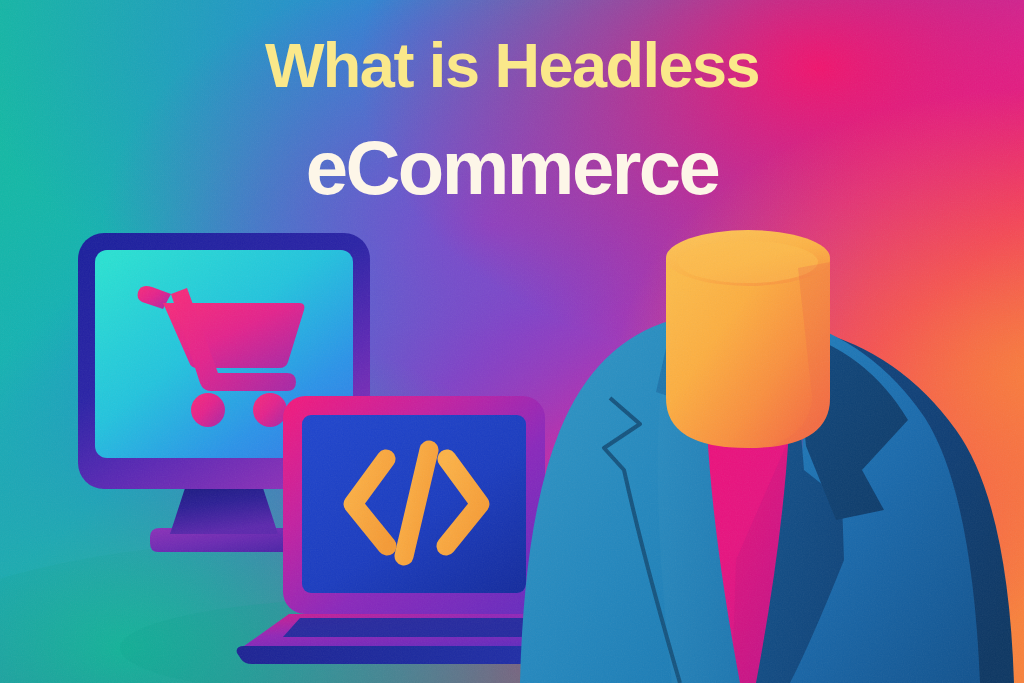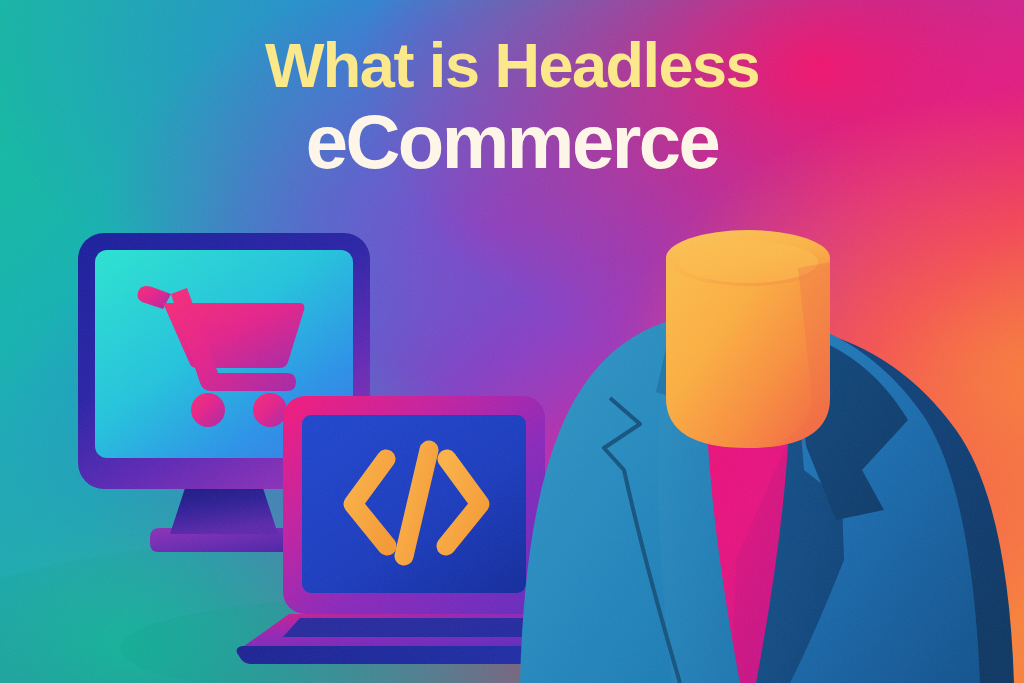--- a/index.html
+++ b/index.html
@@ -35,21 +35,21 @@
     letter-spacing: -1.5px;
     line-height: 1;
     white-space: nowrap;
   }
   .headline-1 {
     top: 34px;
     font-size: 63px;
     color: #fae88a;
   }
   .headline-2 {
-    top: 104px;
+    top: 130px;
     font-size: 76px;
     color: #fdf6e8;
     letter-spacing: -2.5px;
   }
 </style>
 </head>
 <body>
 
 <div id="stage">
 

